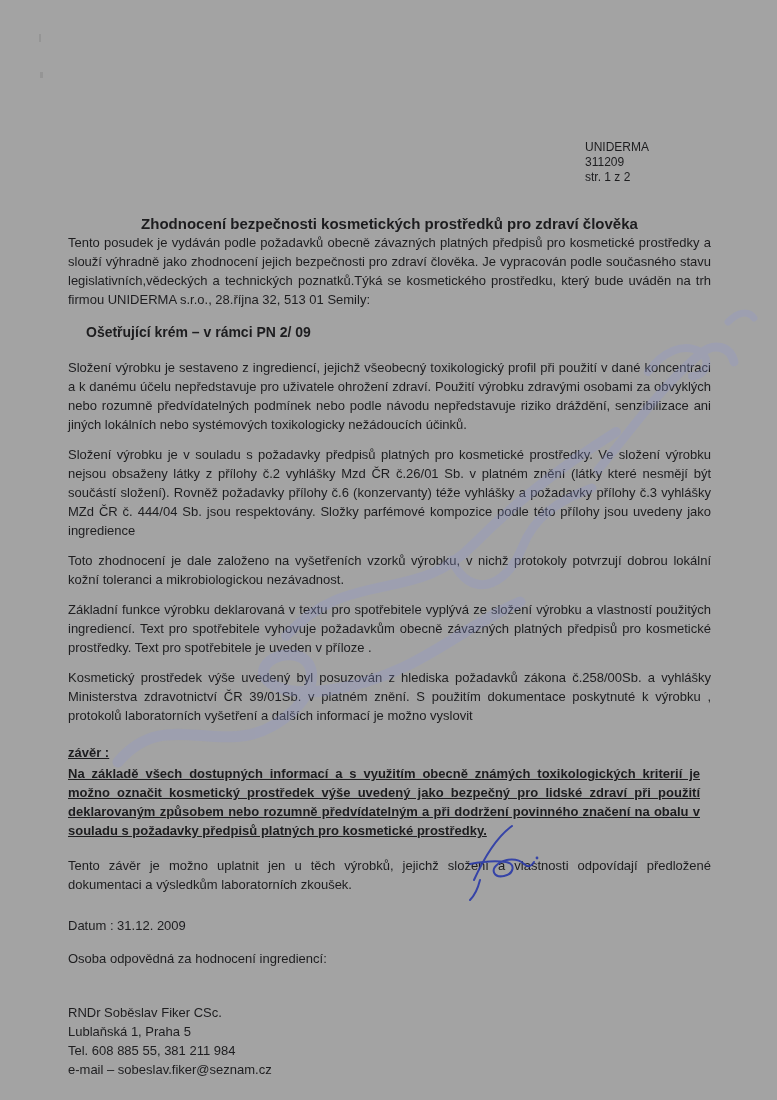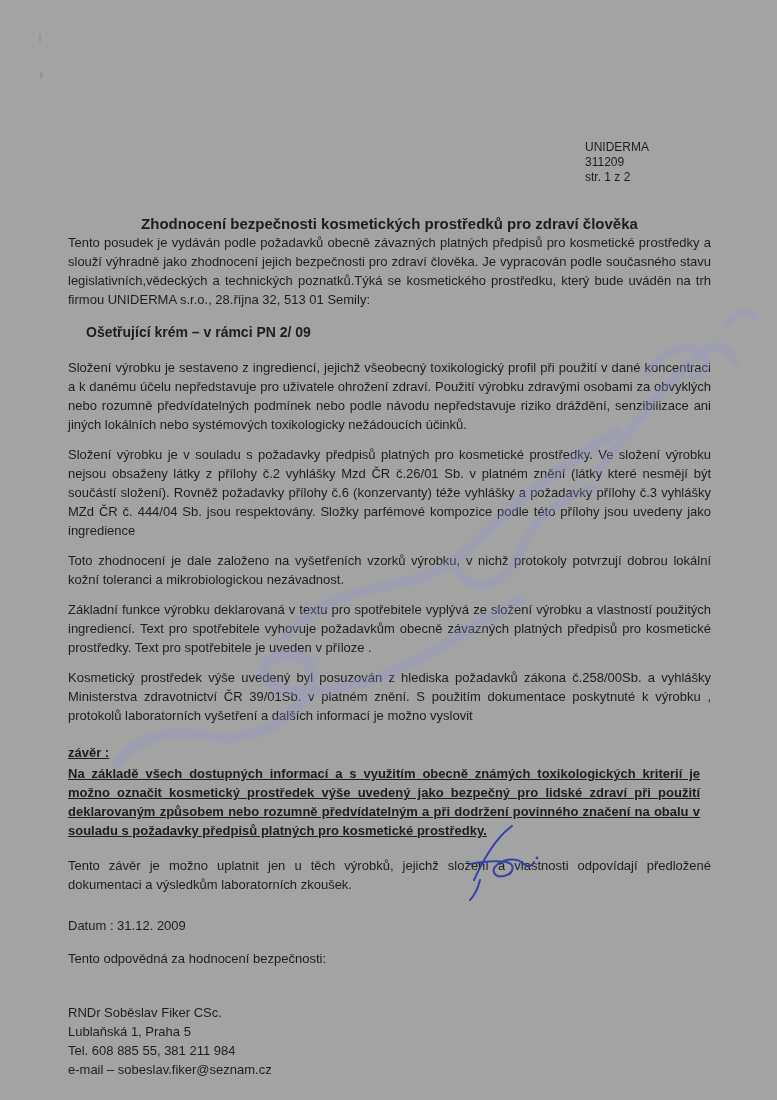--- a/index.html
+++ b/index.html
@@ -144,21 +144,21 @@
       <p class="para">Kosmetický prostředek výše  uvedený byl  posuzován  z hlediska požadavků zákona č.258/00Sb. a vyhlášky Ministerstva zdravotnictví ČR 39/01Sb. v platném znění. S použitím dokumentace poskytnuté k výrobku , protokolů laboratorních vyšetření a dalších informací je možno vyslovit</p>
 
       <p class="zaver-label">závěr :</p>
 
       <p class="conclusion">Na základě všech dostupných informací a s využitím  obecně známých toxikologických kriterií je možno označit  kosmetický prostředek výše uvedený jako bezpečný pro lidské zdraví při použití deklarovaným způsobem nebo rozumně předvídatelným  a při dodržení povinného značení na obalu v souladu s požadavky předpisů platných pro kosmetické prostředky.</p>
 
       <p class="para">Tento závěr je možno uplatnit jen u těch výrobků, jejichž složení a vlastnosti odpovídají předložené dokumentaci a výsledkům laboratorních zkoušek.</p>
 
       <p class="date-line">Datum : 31.12. 2009</p>
 
-      <p class="responsible-line">Tento odpovědná za hodnocení bezpečnosti:</p>
+      <p class="responsible-line">Osoba odpovědná za hodnocení ingrediencí:</p>
 
       <div class="contact-block">
         <p>RNDr Soběslav Fiker CSc.</p>
         <p>Lublaňská 1, Praha 5</p>
         <p>Tel.  608 885 55,  381 211 984</p>
         <p>e-mail – sobeslav.fiker@seznam.cz</p>
       </div>
 
     </div>
   </div>

